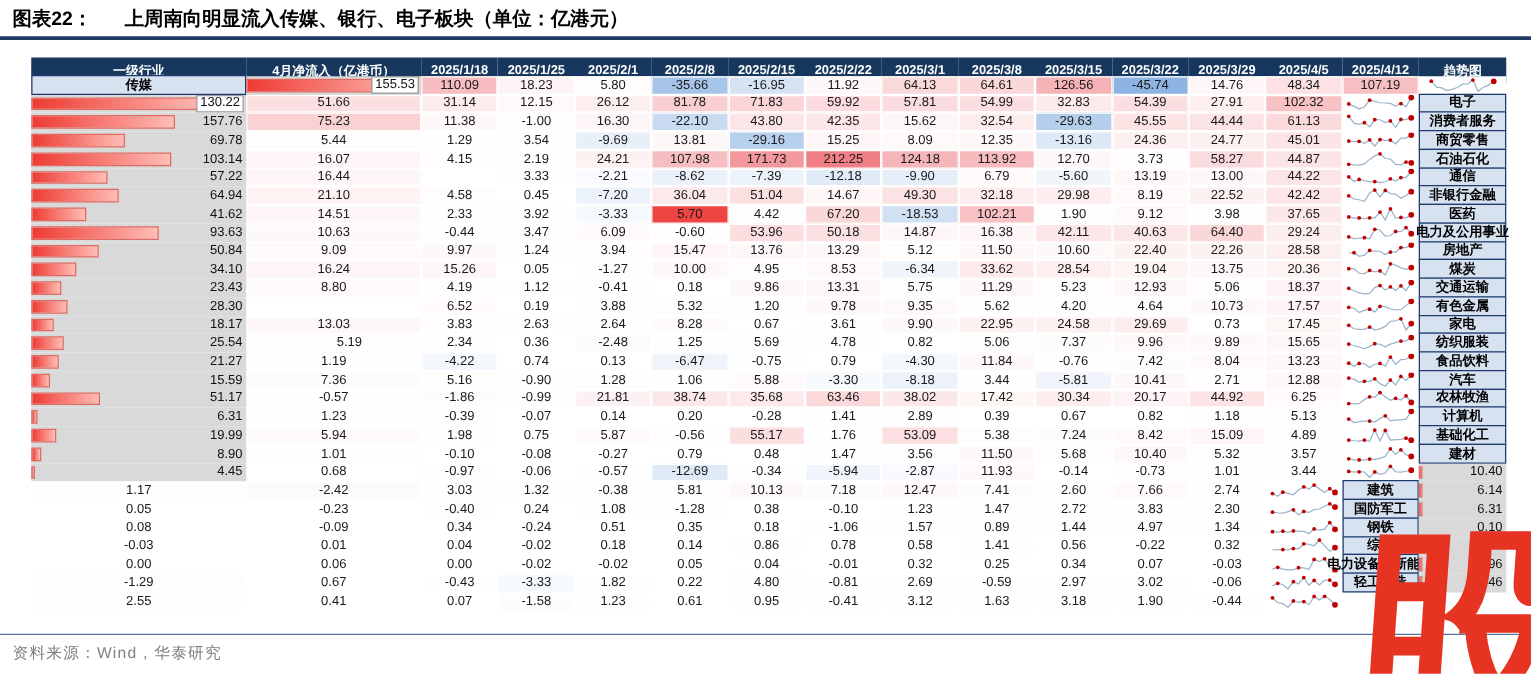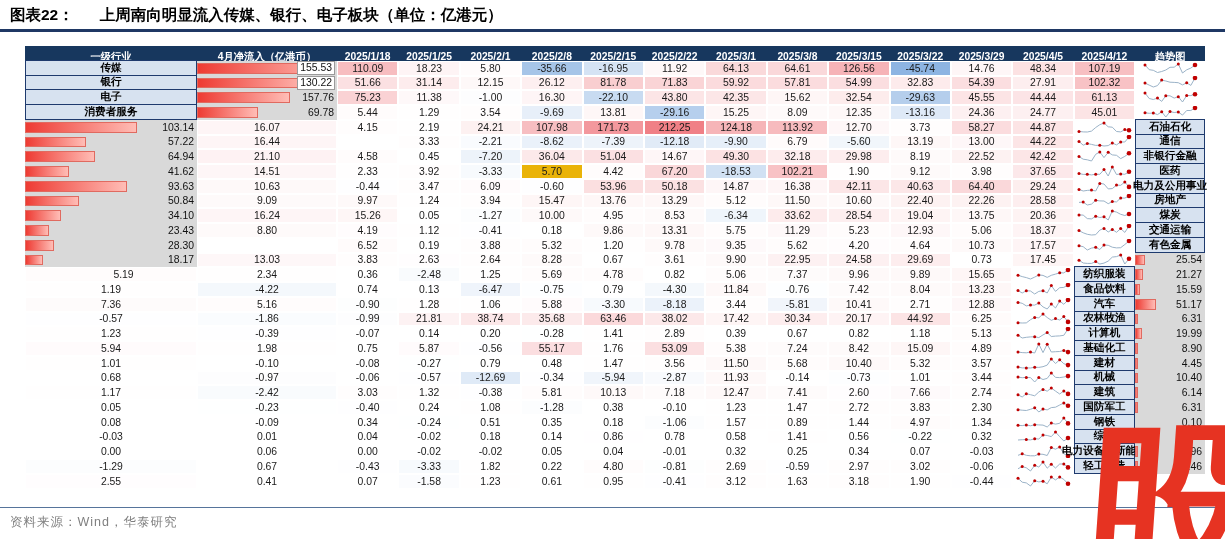--- a/index.html
+++ b/index.html
@@ -101,21 +101,20 @@
     <div class="val" style="background: rgb(252, 226, 227);">48.34</div>
     <div class="val" style="background: rgb(247, 191, 194);">107.19</div>
     <div class="spark">
       <svg width="56" height="13">
         <polyline points="3.0,2.9 7.2,7.7 11.3,8.3 15.5,10.5 19.7,9.5 23.8,8.0 28.0,5.3 32.2,5.2 36.3,2.0 40.5,11.0 44.7,7.8 48.8,6.1 53.0,3.0" fill="none" stroke="#9BB3C8" stroke-width="1"></polyline>
         <circle cx="3.0" cy="2.9" r="1.5" fill="#C00000"></circle>
         <circle cx="36.3" cy="2.0" r="1.5" fill="#C00000"></circle>
         <circle cx="53.0" cy="3.0" r="2.3" fill="#C00000"></circle>
       </svg>
     </div>
-    <div class="ind">银行</div>
     <div class="barcell">
       <div class="bar" style="width: calc(83.73% - 2px); min-width: 3px;"></div>
       <div class="barval onbar">130.22</div>
     </div>
     <div class="val" style="background: rgb(251, 224, 226);">51.66</div>
     <div class="val" style="background: rgb(253, 236, 237);">31.14</div>
     <div class="val" style="background: rgb(254, 248, 248);">12.15</div>
     <div class="val" style="background: rgb(253, 239, 240);">26.12</div>
     <div class="val" style="background: rgb(249, 206, 208);">81.78</div>
     <div class="val" style="background: rgb(250, 212, 214);">71.83</div>
@@ -186,20 +185,21 @@
       <svg width="56" height="13">
         <polyline points="3.0,6.8 7.2,7.3 11.3,7.0 15.5,8.6 19.7,5.8 23.8,11.0 28.0,5.6 32.2,6.5 36.3,6.0 40.5,9.1 44.7,4.5 48.8,4.5 53.0,2.0" fill="none" stroke="#9BB3C8" stroke-width="1"></polyline>
         <circle cx="3.0" cy="6.8" r="1.5" fill="#C00000"></circle>
         <circle cx="11.3" cy="7.0" r="1.5" fill="#C00000"></circle>
         <circle cx="19.7" cy="5.8" r="1.5" fill="#C00000"></circle>
         <circle cx="28.0" cy="5.6" r="1.5" fill="#C00000"></circle>
         <circle cx="36.3" cy="6.0" r="1.5" fill="#C00000"></circle>
         <circle cx="53.0" cy="2.0" r="2.3" fill="#C00000"></circle>
       </svg>
     </div>
+    <div class="ind">商贸零售</div>
     <div class="barcell">
       <div class="bar" style="width: calc(66.32% - 2px); min-width: 3px;"></div>
       <div class="barval">103.14</div>
     </div>
     <div class="val" style="background: rgb(254, 245, 246);">16.07</div>
     <div class="val" style="background: rgb(255, 253, 253);">4.15</div>
     <div class="val" style="background: rgb(255, 254, 254);">2.19</div>
     <div class="val" style="background: rgb(253, 241, 241);">24.21</div>
     <div class="val" style="background: rgb(247, 190, 193);">107.98</div>
     <div class="val" style="background: rgb(243, 152, 157);">171.73</div>
@@ -277,21 +277,21 @@
     </div>
     <div class="ind">非银行金融</div>
     <div class="barcell">
       <div class="bar" style="width: calc(26.76% - 2px); min-width: 3px;"></div>
       <div class="barval">41.62</div>
     </div>
     <div class="val" style="background: rgb(254, 246, 247);">14.51</div>
     <div class="val" style="background: rgb(255, 254, 254);">2.33</div>
     <div class="val" style="background: rgb(255, 253, 253);">3.92</div>
     <div class="val" style="background: rgb(247, 250, 253);">-3.33</div>
-    <div class="val" style="background: #eab308;">5.70</div>
+    <div class="val" style="background: #ef4444;">5.70</div>
     <div class="val" style="background: rgb(255, 252, 252);">4.42</div>
     <div class="val" style="background: rgb(250, 215, 217);">67.20</div>
     <div class="val" style="background: rgb(209, 225, 243);">-18.53</div>
     <div class="val" style="background: rgb(248, 194, 197);">102.21</div>
     <div class="val" style="background: rgb(255, 254, 254);">1.90</div>
     <div class="val" style="background: rgb(254, 250, 250);">9.12</div>
     <div class="val" style="background: rgb(255, 253, 253);">3.98</div>
     <div class="val" style="background: rgb(252, 232, 234);">37.65</div>
     <div class="spark">
       <svg width="56" height="13">
@@ -465,20 +465,21 @@
     <div class="val" style="background: rgb(254, 245, 245);">17.45</div>
     <div class="spark">
       <svg width="56" height="13">
         <polyline points="3.0,7.2 7.2,10.0 11.3,10.4 15.5,10.4 19.7,8.6 23.8,11.0 28.0,10.1 32.2,8.1 36.3,4.1 40.5,3.6 44.7,2.0 48.8,11.0 53.0,5.8" fill="none" stroke="#9BB3C8" stroke-width="1"></polyline>
         <circle cx="3.0" cy="7.2" r="1.5" fill="#C00000"></circle>
         <circle cx="19.7" cy="8.6" r="1.5" fill="#C00000"></circle>
         <circle cx="44.7" cy="2.0" r="1.5" fill="#C00000"></circle>
         <circle cx="53.0" cy="5.8" r="2.3" fill="#C00000"></circle>
       </svg>
     </div>
+    <div class="ind">家电</div>
     <div class="barcell">
       <div class="bar" style="width: calc(16.42% - 2px); min-width: 3px;"></div>
       <div class="barval">25.54</div>
     </div>
     <div class="val" style="background: rgb(255, 252, 252); padding-left: 25px;">5.19</div>
     <div class="val" style="background: rgb(255, 254, 254);">2.34</div>
     <div class="val" style="background: rgb(255, 255, 255);">0.36</div>
     <div class="val" style="background: rgb(249, 251, 253);">-2.48</div>
     <div class="val" style="background: rgb(255, 254, 254);">1.25</div>
     <div class="val" style="background: rgb(255, 252, 252);">5.69</div>
@@ -690,21 +691,20 @@
     <div class="spark">
       <svg width="56" height="13">
         <polyline points="3.0,6.1 7.2,6.7 11.3,6.4 15.5,6.6 19.7,11.0 23.8,6.5 28.0,8.5 32.2,7.4 36.3,2.0 40.5,6.4 44.7,6.6 48.8,6.0 53.0,5.1" fill="none" stroke="#9BB3C8" stroke-width="1"></polyline>
         <circle cx="3.0" cy="6.1" r="1.5" fill="#C00000"></circle>
         <circle cx="11.3" cy="6.4" r="1.5" fill="#C00000"></circle>
         <circle cx="23.8" cy="6.5" r="1.5" fill="#C00000"></circle>
         <circle cx="36.3" cy="2.0" r="1.5" fill="#C00000"></circle>
         <circle cx="53.0" cy="5.1" r="2.3" fill="#C00000"></circle>
       </svg>
     </div>
-    <div class="ind">机械</div>
     <div class="barcell">
       <div class="bar" style="width: calc(6.69% - 2px); min-width: 3px;"></div>
       <div class="barval">10.40</div>
     </div>
     <div class="val" style="background: rgb(255, 254, 254);">1.17</div>
     <div class="val" style="background: rgb(249, 251, 253);">-2.42</div>
     <div class="val" style="background: rgb(255, 253, 253);">3.03</div>
     <div class="val" style="background: rgb(255, 254, 254);">1.32</div>
     <div class="val" style="background: rgb(254, 254, 255);">-0.38</div>
     <div class="val" style="background: rgb(255, 252, 252);">5.81</div>

